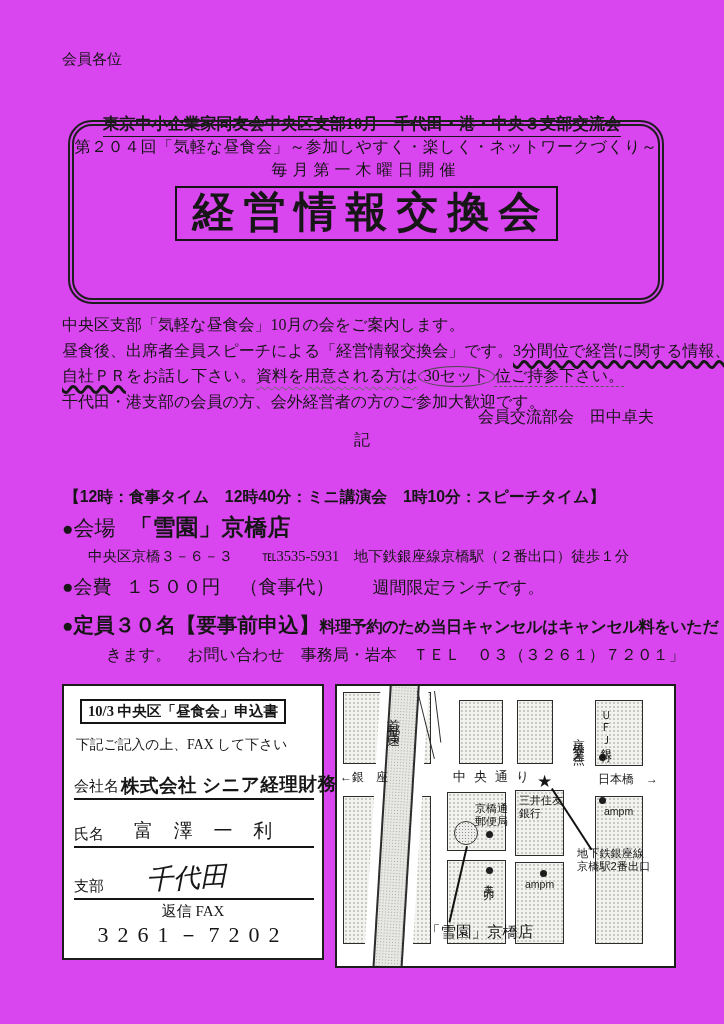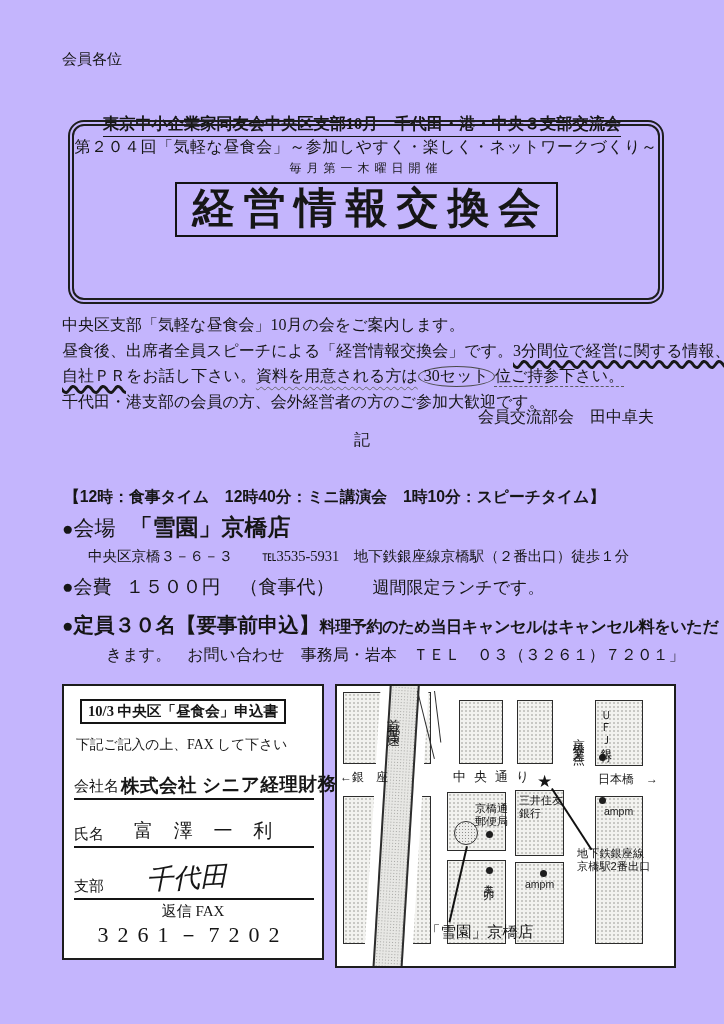--- a/index.html
+++ b/index.html
@@ -1,31 +1,31 @@
 <!DOCTYPE html>
 <html><head>
 <meta charset="utf-8">
 <style>
   html,body{margin:0;padding:0;background:#9a9a9a;}
-  #page{position:relative;width:724px;height:1024px;background:#c4b5fd;overflow:hidden;
+  #page{position:relative;width:724px;height:1024px;background:#d946ef;overflow:hidden;
         font-family:"Liberation Serif","DejaVu Serif",serif;color:#161616;margin:0 auto;}
   .abs{position:absolute;}
   .sans{font-family:"Liberation Sans","DejaVu Sans",sans-serif;}
   .nowrap{white-space:nowrap;}
 
   
   #recipient{left:62px;top:50px;font-size:15px;}
   #heading{left:0;top:92px;width:724px;text-align:center;font-size:16.2px;font-weight:bold;margin-top:21px;}
   #heading .u{border-bottom:1.6px solid #161616;padding-bottom:3px;}
 
   
   #banner{left:68px;top:120px;width:584px;height:172px;border:6px double #1d1d1d;
-          border-radius:16px;text-align:center;}
+          border-radius:24px;text-align:center;}
   .b-line1{margin-top:11px;font-size:16px;letter-spacing:.5px;}
-  .b-line2{margin-top:2px;font-size:12px;letter-spacing:5px;}
+  .b-line2{margin-top:2px;font-size:16px;letter-spacing:5px;}
   .b-titlebox{display:inline-block;margin-top:5px;border:2.5px solid #141414;
               font-size:42px;font-weight:bold;letter-spacing:9px;line-height:1.12;
               padding:1px 6px 3px 16px;}
   .b-sub{margin-top:6px;font-size:22px;font-weight:bold;letter-spacing:1px;}
 
   
   #para{left:62px;top:312px;font-size:16px;line-height:25.5px;}
   .wavy-heavy{text-decoration-line:underline;text-decoration-style:wavy;
               text-decoration-color:#181818;text-decoration-thickness:2.5px;text-underline-offset:4px;}
   .wavy-light{text-decoration-line:underline;text-decoration-style:wavy;

